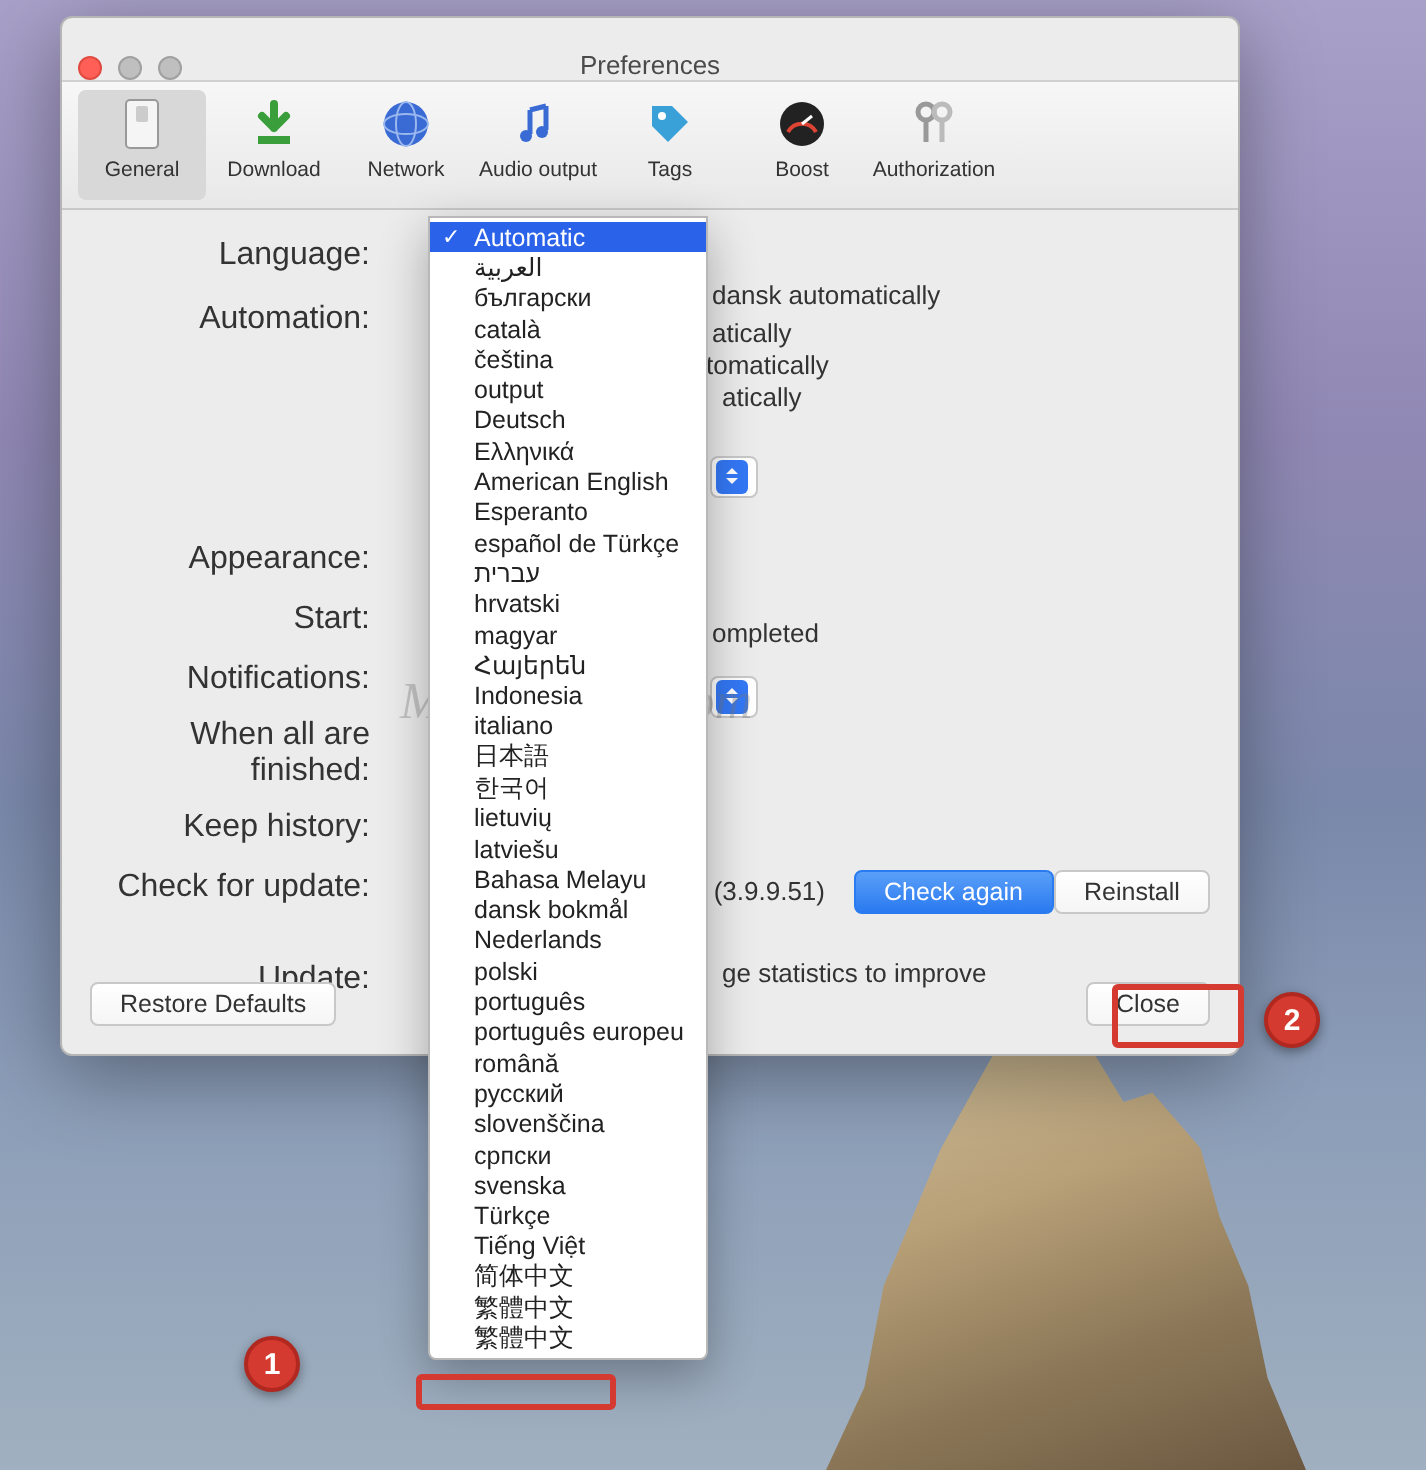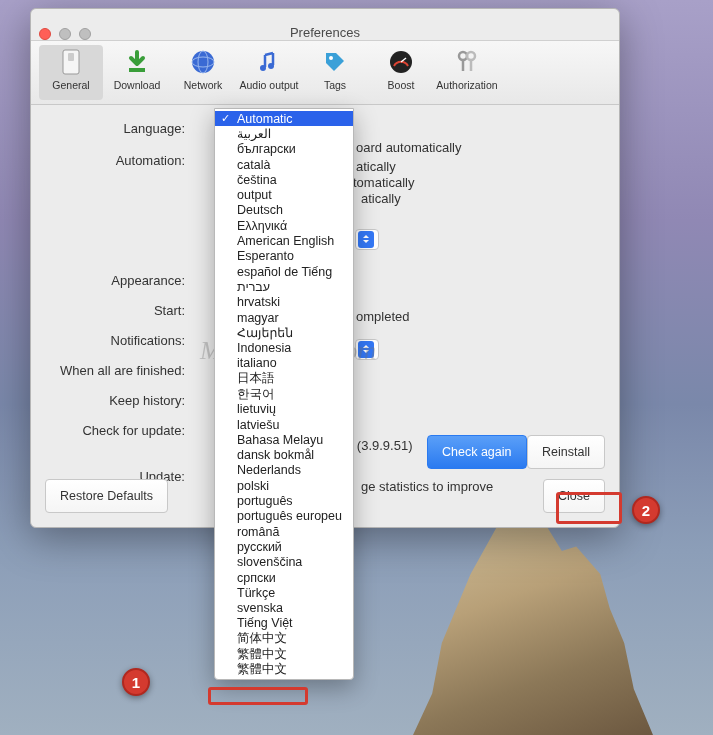--- a/index.html
+++ b/index.html
@@ -29,41 +29,41 @@
 .tl-max{background:#bfbfbf;border:1px solid #a0a0a0;}
 .title { position:absolute; left:0; right:0; text-align:center; font-size:13px; color:#4a4a4a; pointer-events:none;}
 .toolbar {
   height:64px; background:linear-gradient(#f7f7f7,#e8e8e8);
   border-bottom:1px solid #c8c8c8; display:flex; padding:4px 8px; gap:2px;
 }
 .tb-item { display:flex; flex-direction:column; align-items:center; width:64px; cursor:default; padding:2px 0;}
 .tb-item.sel { background:#d8d8d8; border-radius:4px; }
 .tb-icon { width:30px; height:30px; display:flex; align-items:center; justify-content:center; }
 .tb-label { font-size:10.5px; color:#333; margin-top:2px; }
-.content { position:relative; padding:12px 22px; font-size:13px; color:#333; }
+.content { position:relative; padding:12px 22px; font-size:16px; color:#333; }
 .row { display:flex; align-items:center; margin-bottom:8px; min-height:22px;}
 .lbl { width:140px; text-align:right; padding-right:8px; color:#333; }
 .val { flex:1; display:flex; align-items:center; gap:8px; flex-wrap:wrap;}
 .popup {
   display:inline-flex; align-items:center; justify-content:space-between;
   background:#fff; border:1px solid #c8c8c8; border-radius:4px;
   min-width:90px; height:21px; padding:0 4px 0 8px; font-size:12.5px;
 }
 .popup .arrows{
   width:16px; height:17px; background:#3478f6; border-radius:3px;
   display:flex; flex-direction:column; align-items:center; justify-content:center;
 }
 .popup .arrows::before,.popup .arrows::after{
   content:""; width:0;height:0;border-left:3px solid transparent;border-right:3px solid transparent;
 }
 .popup .arrows::before{border-bottom:3px solid #fff;margin-bottom:1px;}
 .popup .arrows::after{border-top:3px solid #fff;margin-top:1px;}
 .btn {
   display:inline-flex; align-items:center; justify-content:center;
-  height:34px; padding:0 14px; border:1px solid #c8c8c8; border-radius:4px;
+  height:22px; padding:0 14px; border:1px solid #c8c8c8; border-radius:4px;
   background:linear-gradient(#fff,#f5f5f5); font-size:12.5px; color:#333;
 }
 .btn.primary { background:linear-gradient(#5a9ff8,#2a7af0); color:#fff; border-color:#2a7af0;}
 .restore { position:absolute; left:14px; bottom:14px; }
 .closeb { position:absolute; right:14px; bottom:14px; }
 .watermark{
   position:absolute; left:200px; top:336px; font-size:26px; color:rgba(120,120,120,.35);
   font-style:italic; font-family:"Times New Roman",serif; pointer-events:none;
 }
 .dropdown {
@@ -208,21 +208,21 @@
     <div class="row">
         <div class="lbl">Check for update:</div>
         <div class="val"></div>
       </div>
     <div class="row" style="margin-top:24px;">
         <div class="lbl">Update:</div>
       <div class="val"></div>
       </div>
   </div>
 
-  <div class="sidelabel" style="top:131px;">oard automatically</div>
+  <div class="sidelabel" style="top:131px;">dansk automatically</div>
   <div class="sidelabel" style="top:150px;">atically</div>
   <div class="sidelabel" style="top:166px;left:322px;">tomatically</div>
   <div class="sidelabel" style="top:182px;left:330px;">atically</div>
   <div class="sidelabel" style="top:300px;">ompleted</div>
   <div class="sidelabel" style="top:429px;left:315px;">n (3.9.9.51)</div>
   <div class="sidelabel" style="top:470px;left:330px;">ge statistics to improve</div>
 
   <div style="position:absolute;left:324px;top:216px;">
     <div class="popup" style="min-width:20px;padding-left:2px;">
         <span></span>
@@ -279,21 +279,21 @@
     <div class="dd-item">
       <span>Ελληνικά</span>
     </div>
     <div class="dd-item">
       <span>American English</span>
     </div>
     <div class="dd-item">
       <span>Esperanto</span>
     </div>
     <div class="dd-item">
-      <span>español de Tiếng</span>
+      <span>español de Türkçe</span>
     </div>
     <div class="dd-item">
       <span>עברית</span>
     </div>
     <div class="dd-item">
       <span>hrvatski</span>
     </div>
     <div class="dd-item">
       <span>magyar</span>
     </div>
@@ -342,24 +342,24 @@
     <div class="dd-item">
       <span>русский</span>
     </div>
     <div class="dd-item">
       <span>slovenščina</span>
     </div>
     <div class="dd-item">
       <span>српски</span>
     </div>
     <div class="dd-item">
+      <span>svenska</span>
+    </div>
+    <div class="dd-item">
       <span>Türkçe</span>
-    </div>
-    <div class="dd-item">
-      <span>svenska</span>
     </div>
     <div class="dd-item">
       <span>Tiếng Việt</span>
     </div>
     <div class="dd-item">
       <span>简体中文</span>
     </div>
     <div class="dd-item">
       <span>繁體中文</span>
     </div>

